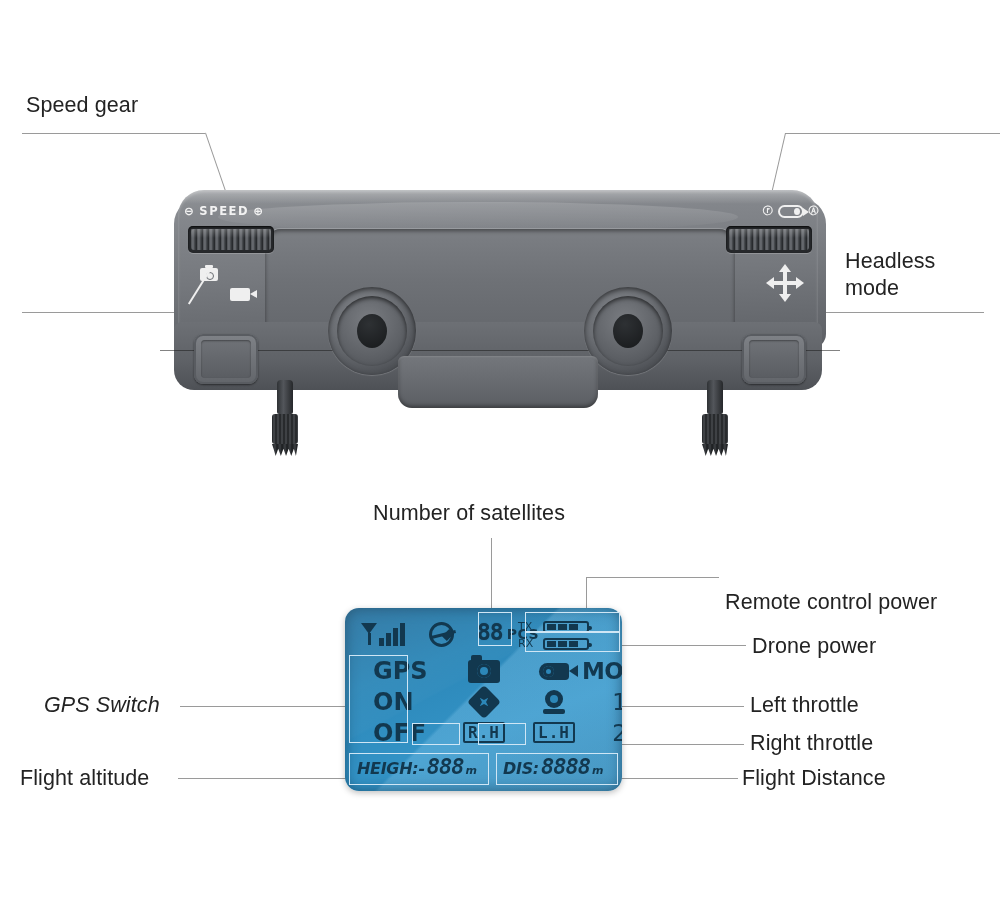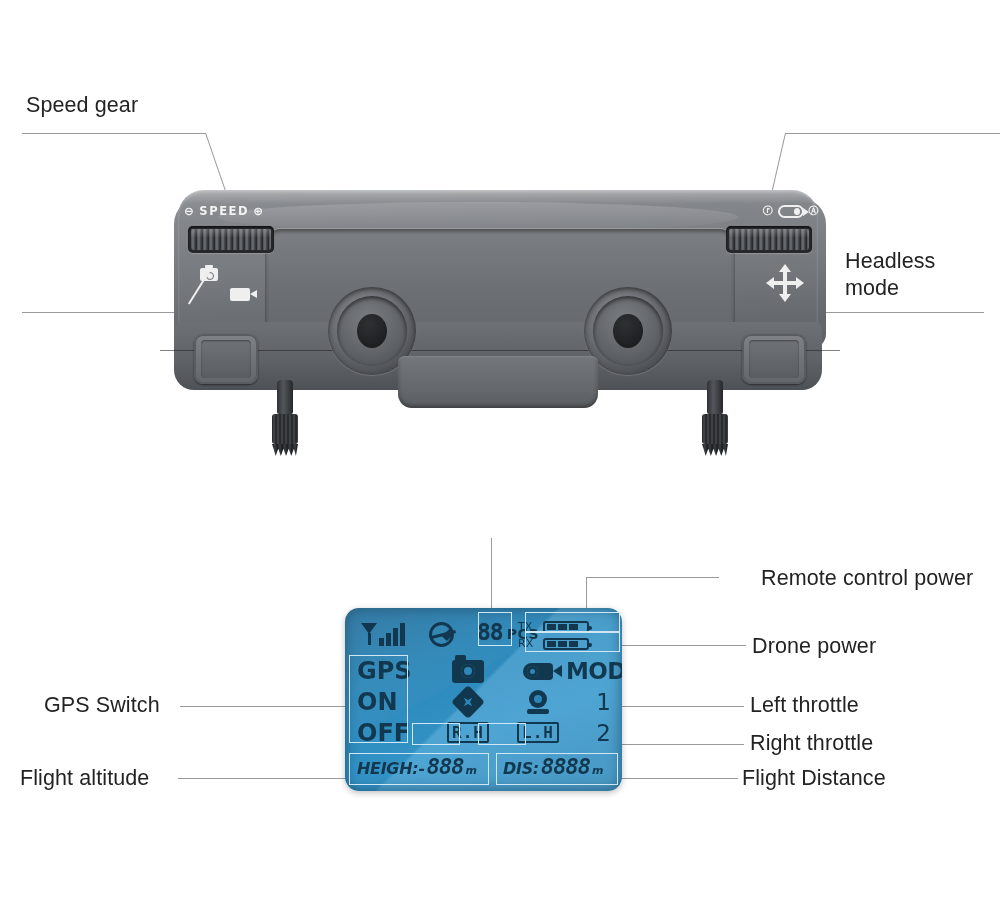--- a/index.html
+++ b/index.html
@@ -254,21 +254,21 @@
   }
   .batt::after{
     content:"";position:absolute;right:-5px;top:3px;width:3px;height:4px;background:#12384f;border-radius:0 2px 2px 0;
   }
   .batt i{display:block;width:9px;height:6px;background:#12384f;}
 
   
   .lgrid{
     position:absolute;left:0;top:48px;width:100%;height:92px;
     display:grid;grid-template-columns:76px 70px 70px 61px;grid-template-rows:1fr 1fr 1fr;
-    padding-left:12px;box-sizing:border-box;
+    padding-left:28px;box-sizing:border-box;
   }
   .lgrid > div{display:flex;align-items:center;}
   .big{font-size:24px;font-weight:700;color:#12384f;letter-spacing:0px;line-height:1;}
   .modebig{font-size:23px;font-weight:700;color:#12384f;letter-spacing:-.5px;}
   .modenum{font-size:23px;font-weight:400;color:#12384f;}
   .cjust{justify-content:center;}
 
   
   .icn-cam{position:relative;width:32px;height:23px;background:#12384f;border-radius:3px;}
   .icn-cam::before{content:"";position:absolute;left:3px;top:-5px;width:11px;height:5px;background:#12384f;border-radius:2px 2px 0 0;}
@@ -384,30 +384,31 @@
         <div class="knurl"></div>
         <div class="tip"></div>
     </div>
     <div class="ant r">
       <div class="neck"></div>
         <div class="knurl"></div>
         <div class="tip"></div>
     </div>
   </div>
 
+  <div class="lbl" style="left:373px;top:500px;">Number of satellites</div>
   <div class="leader v" style="left:491px;top:538px;height:86px;"></div>
 
-  <div class="lbl" style="left:725px;top:565px;margin-left:36px;">Remote control power</div>
+  <div class="lbl" style="left:725px;top:589px;">Remote control power</div>
   <div class="leader h" style="left:586px;top:577px;width:133px;"></div>
   <div class="leader v" style="left:586px;top:577px;height:46px;"></div>
 
   <div class="lbl" style="left:752px;top:633px;">Drone power</div>
   <div class="leader h" style="left:620px;top:645px;width:126px;"></div>
 
-  <div class="lbl" style="left:44px;top:692px;">GPS Switch</div>
+  <div class="lbl" style="left:44px;top:692px;font-style:italic;">GPS Switch</div>
   <div class="leader h" style="left:180px;top:706px;width:166px;"></div>
 
   <div class="lbl" style="left:750px;top:692px;">Left throttle</div>
   <div class="leader h" style="left:600px;top:706px;width:144px;"></div>
 
   <div class="lbl" style="left:750px;top:730px;">Right throttle</div>
   <div class="leader h" style="left:600px;top:744px;width:144px;"></div>
 
   <div class="lbl" style="left:20px;top:765px;">Flight altitude</div>
   <div class="leader h" style="left:178px;top:778px;width:168px;"></div>

